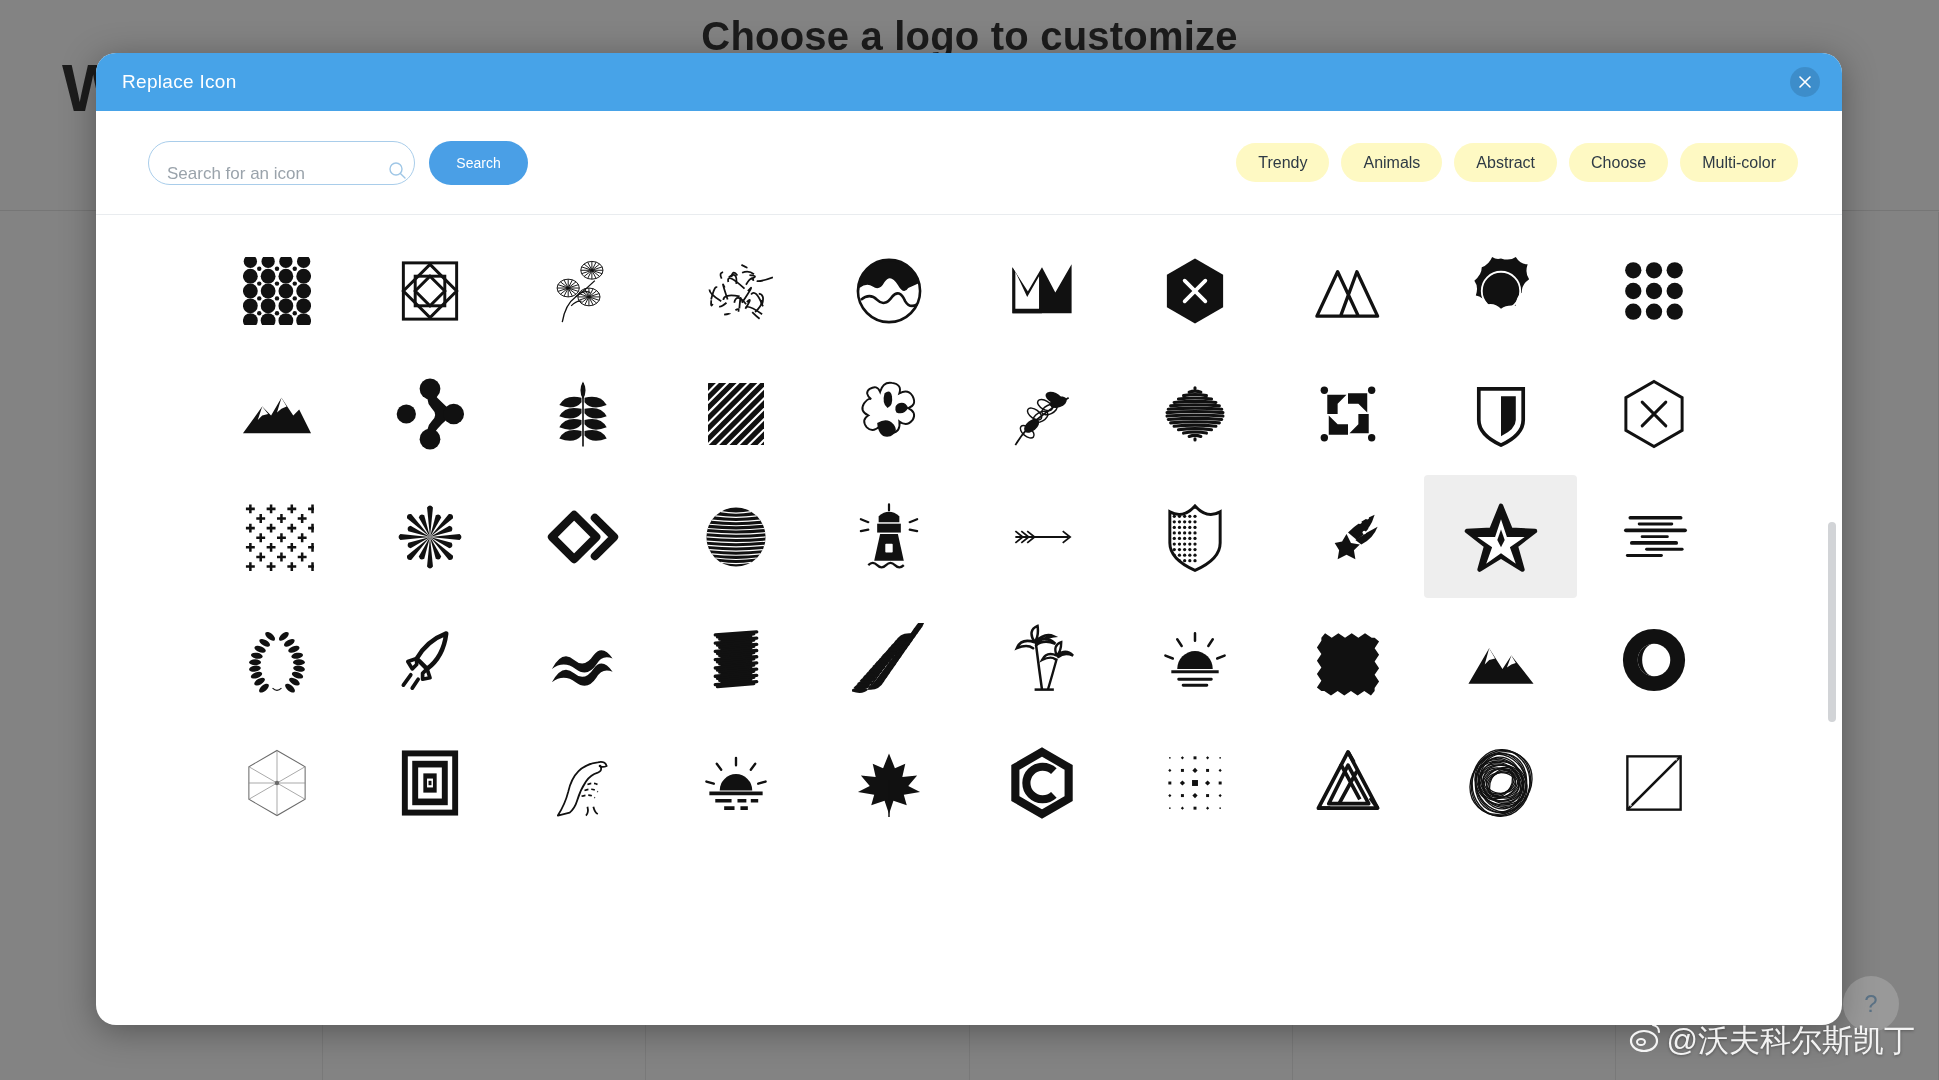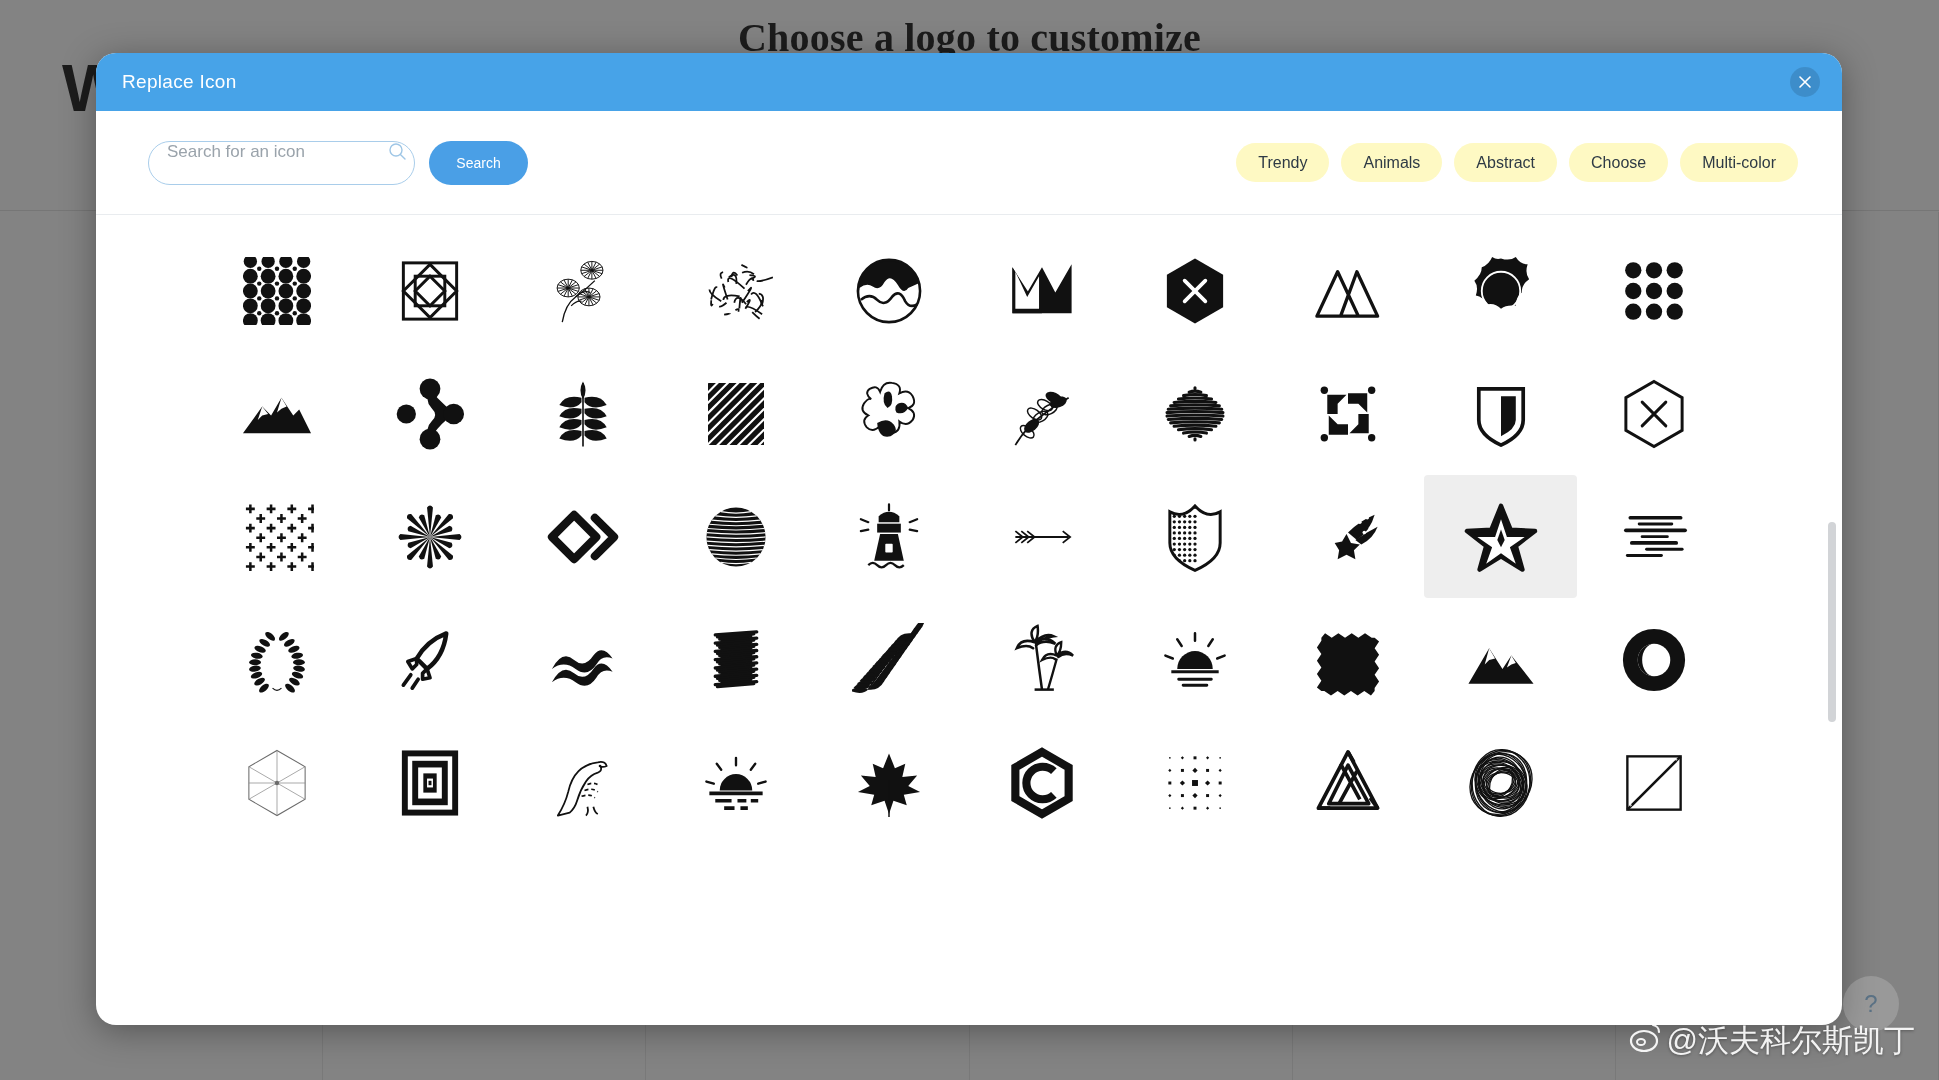--- a/index.html
+++ b/index.html
@@ -11,21 +11,20 @@
   }
 
   
   #page-root { position: relative; width: 1939px; height: 1080px; background: #ffffff; }
 
   .bg-layer { position: absolute; inset: 0; background: #ffffff; }
   .bg-hero-title {
     position: absolute; top: 14px; left: 0; width: 100%;
     text-align: center; font-size: 40px; font-weight: bold; color: #1b1b1b;
     letter-spacing: .2px;
-    font-family: Liberation Serif, serif;
   }
   .bg-big-w {
     position: absolute; top: 50px; left: 62px;
     font-size: 66px; font-weight: bold; color: #1b1b1b;
   }
   .bg-divider {
     position: absolute; top: 210px; left: 0; width: 100%; height: 1px; background: #e3e3e3;
   }
   .bg-card-row { position: absolute; top: 212px; left: 0; width: 100%; height: 868px; display: flex; }
   .bg-card { flex: 1; border-right: 1px solid #e9e9e9; background: #ffffff; }
@@ -65,21 +64,21 @@
     height: 104px; flex: 0 0 104px;
     border-bottom: 1px solid #e9ecef;
     display: flex; align-items: center;
     padding: 0 44px 0 52px;
   }
   .search-wrap { display: flex; align-items: center; gap: 14px; }
   .search-box {
     width: 267px; height: 44px;
     border: 1px solid #a9cdea; border-radius: 22px;
     background: #ffffff;
-    display: flex; align-items: flex-start;
+    display: flex; align-items: flex-end;
     padding: 0 16px 0 18px;
   }
   .search-box input {
     flex: 1; border: none; outline: none; background: transparent;
     font-family: "Liberation Sans", sans-serif; font-size: 17px; color: #3d3d3d;
   }
   .search-box input::placeholder { color: #9aa3ab; }
   .search-icon { flex: 0 0 auto; opacity: .75; }
   .search-btn {
     width: 99px; height: 44px; border: none; border-radius: 22px;

